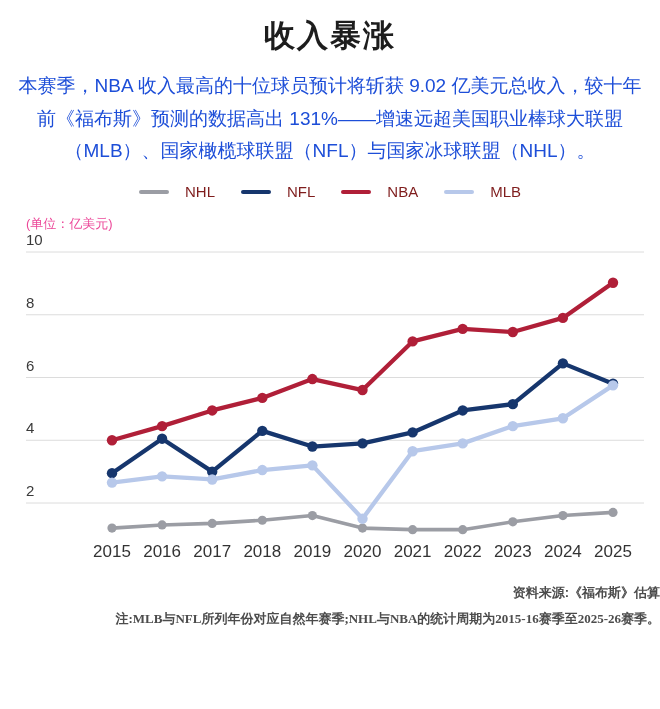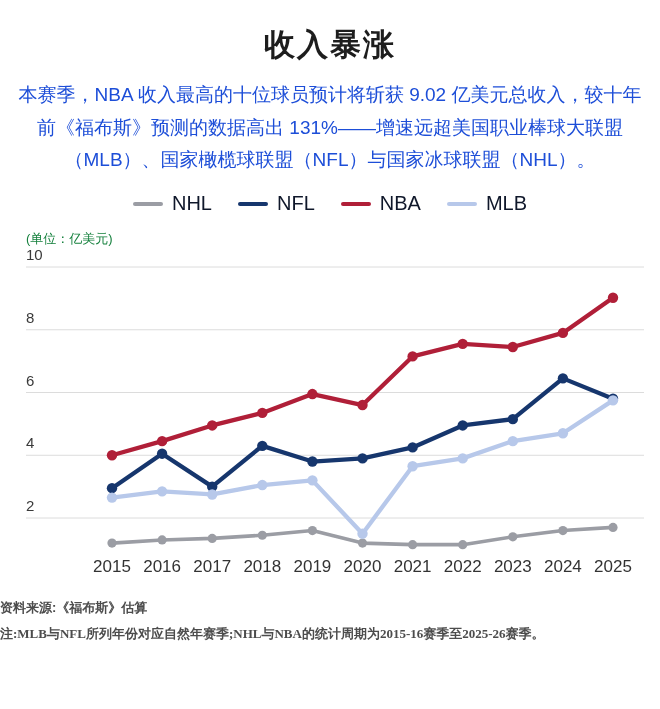--- a/index.html
+++ b/index.html
@@ -4,21 +4,21 @@
 <style>
   html, body { margin: 0; padding: 0; background: #ffffff; }
   body {
     width: 660px; height: 709px; overflow: hidden;
     font-family: "Liberation Sans", "DejaVu Sans", sans-serif;
     color: #1f1f1f;
     -webkit-font-smoothing: antialiased;
   }
   .page { width: 660px; }
   .title {
-    margin: 24px 0 0 0;
+    margin: 15px 0 0 0;
     text-align: center;
     font-size: 31px;
     font-weight: 700;
     letter-spacing: 2px;
     color: #1d1d1d;
   }
   .intro {
     margin: 13px auto 0 auto;
     width: 632px;
     font-size: 19px;
@@ -28,30 +28,30 @@
   }
   .legend {
     margin-top: 15px;
     display: flex;
     justify-content: center;
     align-items: center;
     gap: 26px;
   }
   .legend-item { display: flex; align-items: center; gap: 9px; }
   .legend-swatch { display: inline-block; width: 30px; height: 4px; border-radius: 2px; }
-  .legend-label { font-size: 20px; color: #0f172a; }
+  .legend-label { font-size: 15px; color: #7f1d1d; margin-left: 7px; }
   .unit {
     margin: 15px 0 0 26px;
     font-size: 13px;
-    color: #15803d;
+    color: #ec4899;
   }
   svg.chart { display: block; margin-top: 2px; }
   .footer {
     margin-top: 14px;
-    text-align: left;
+    text-align: right;
     font-weight: 700;
     color: #4c4c4c;
   }
   .footer .source { font-size: 13px; margin-bottom: 6px; }
   .footer .note { font-size: 13px; line-height: 1.75; font-family: Liberation Serif, serif; }
 </style>
 </head>
 <body>
 
 <div class="page">

